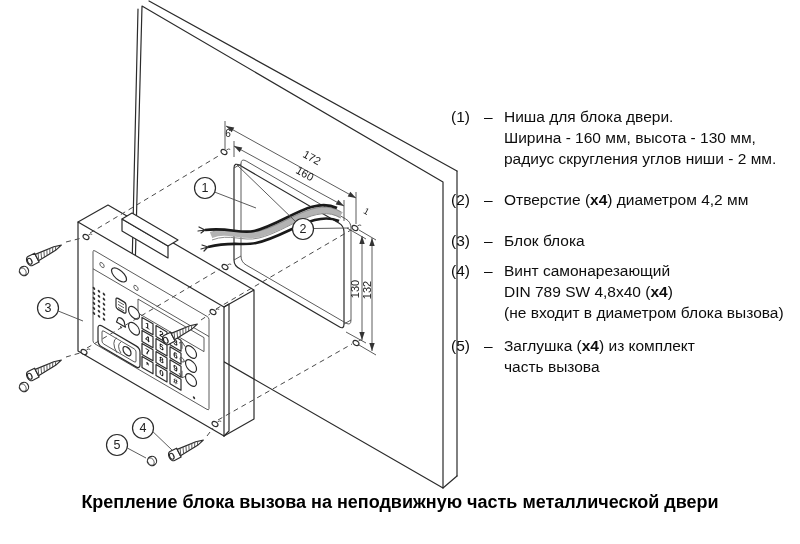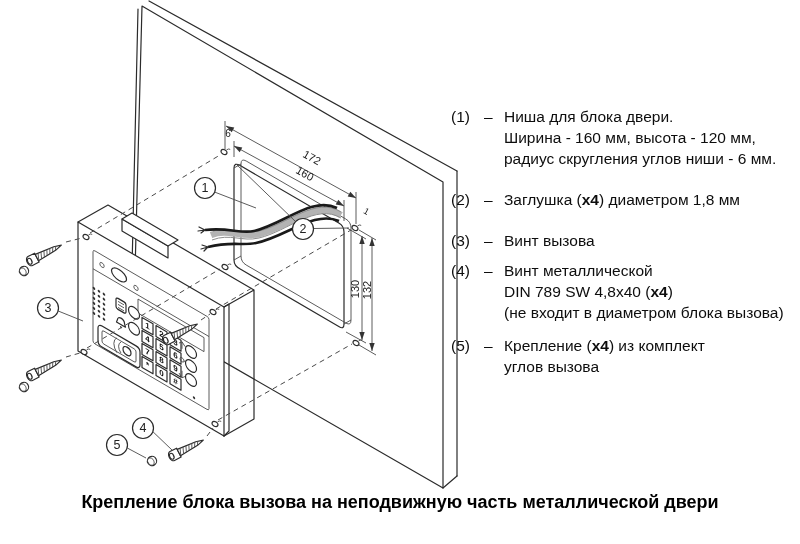--- a/index.html
+++ b/index.html
@@ -242,51 +242,51 @@
     <text class="callout-num" x="117" y="449.3">5</text>
   </g>
 </svg>
 
 <div id="legend">
       <div class="leg-item">
         <span class="leg-num">(1)</span>
         <span class="leg-dash">–</span>
         <div class="leg-text">
           <div class="leg-line"><span>Ниша для блока двери.</span></div>
-          <div class="leg-line"><span>Ширина - 160 мм, высота - 120 мм,</span></div>
-          <div class="leg-line"><span>радиус скругления углов ниши - 6 мм.</span></div>
+          <div class="leg-line"><span>Ширина - 160 мм, высота - 130 мм,</span></div>
+          <div class="leg-line"><span>радиус скругления углов ниши - 2 мм.</span></div>
         </div>
       </div>
       <div class="leg-item">
         <span class="leg-num">(2)</span>
         <span class="leg-dash">–</span>
         <div class="leg-text">
-          <div class="leg-line"><span>Заглушка (</span><b>x4</b><span>) диаметром 1,8 мм</span></div>
+          <div class="leg-line"><span>Отверстие (</span><b>x4</b><span>) диаметром 4,2 мм</span></div>
         </div>
       </div>
       <div class="leg-item">
         <span class="leg-num">(3)</span>
         <span class="leg-dash">–</span>
         <div class="leg-text">
-          <div class="leg-line"><span>Винт вызова</span></div>
+          <div class="leg-line"><span>Блок блока</span></div>
         </div>
       </div>
       <div class="leg-item">
         <span class="leg-num">(4)</span>
         <span class="leg-dash">–</span>
         <div class="leg-text">
-          <div class="leg-line"><span>Винт металлической</span></div>
+          <div class="leg-line"><span>Винт самонарезающий</span></div>
           <div class="leg-line"><span>DIN 789 SW  4,8x40 (</span><b>x4</b><span>)</span></div>
           <div class="leg-line"><span>(не входит в диаметром блока вызова)</span></div>
         </div>
       </div>
       <div class="leg-item">
         <span class="leg-num">(5)</span>
         <span class="leg-dash">–</span>
         <div class="leg-text">
-          <div class="leg-line"><span>Крепление (</span><b>x4</b><span>) из комплект</span></div>
-          <div class="leg-line"><span>углов вызова</span></div>
+          <div class="leg-line"><span>Заглушка (</span><b>x4</b><span>) из комплект</span></div>
+          <div class="leg-line"><span>часть вызова</span></div>
         </div>
       </div>
     </div>
 
 <div id="caption">Крепление блока вызова на неподвижную часть металлической двери</div>
 </div>
 
 </body></html>

